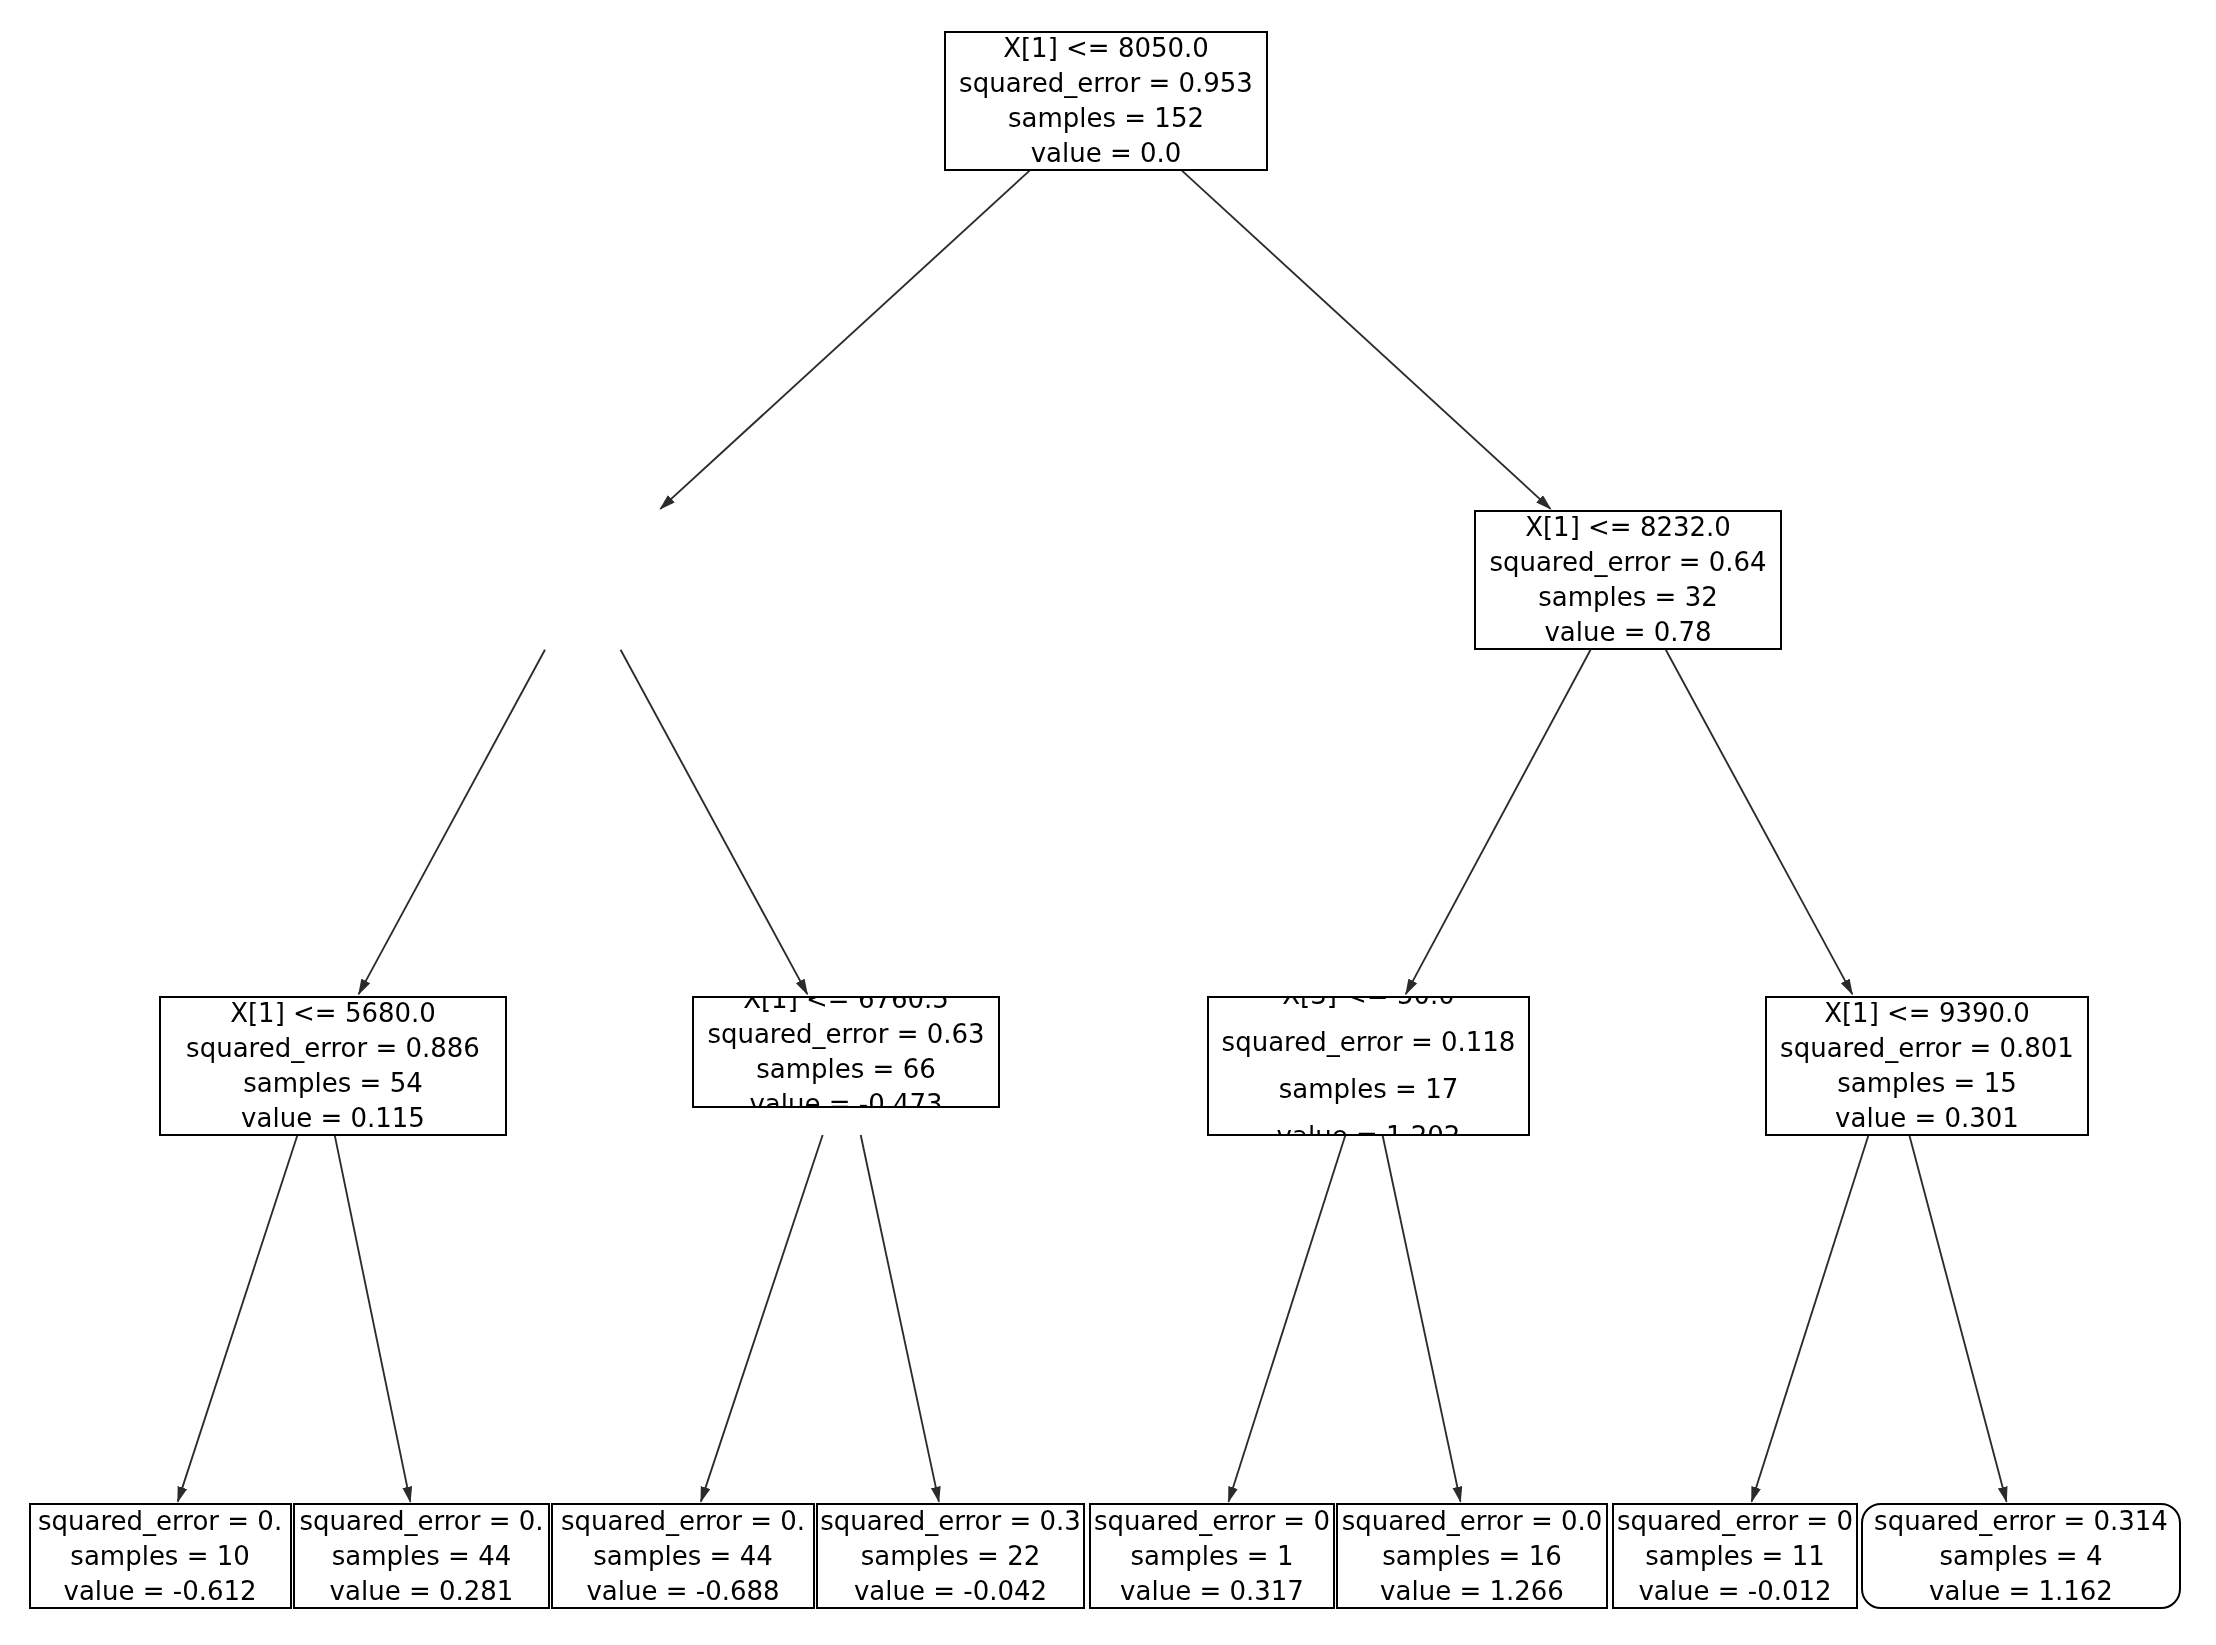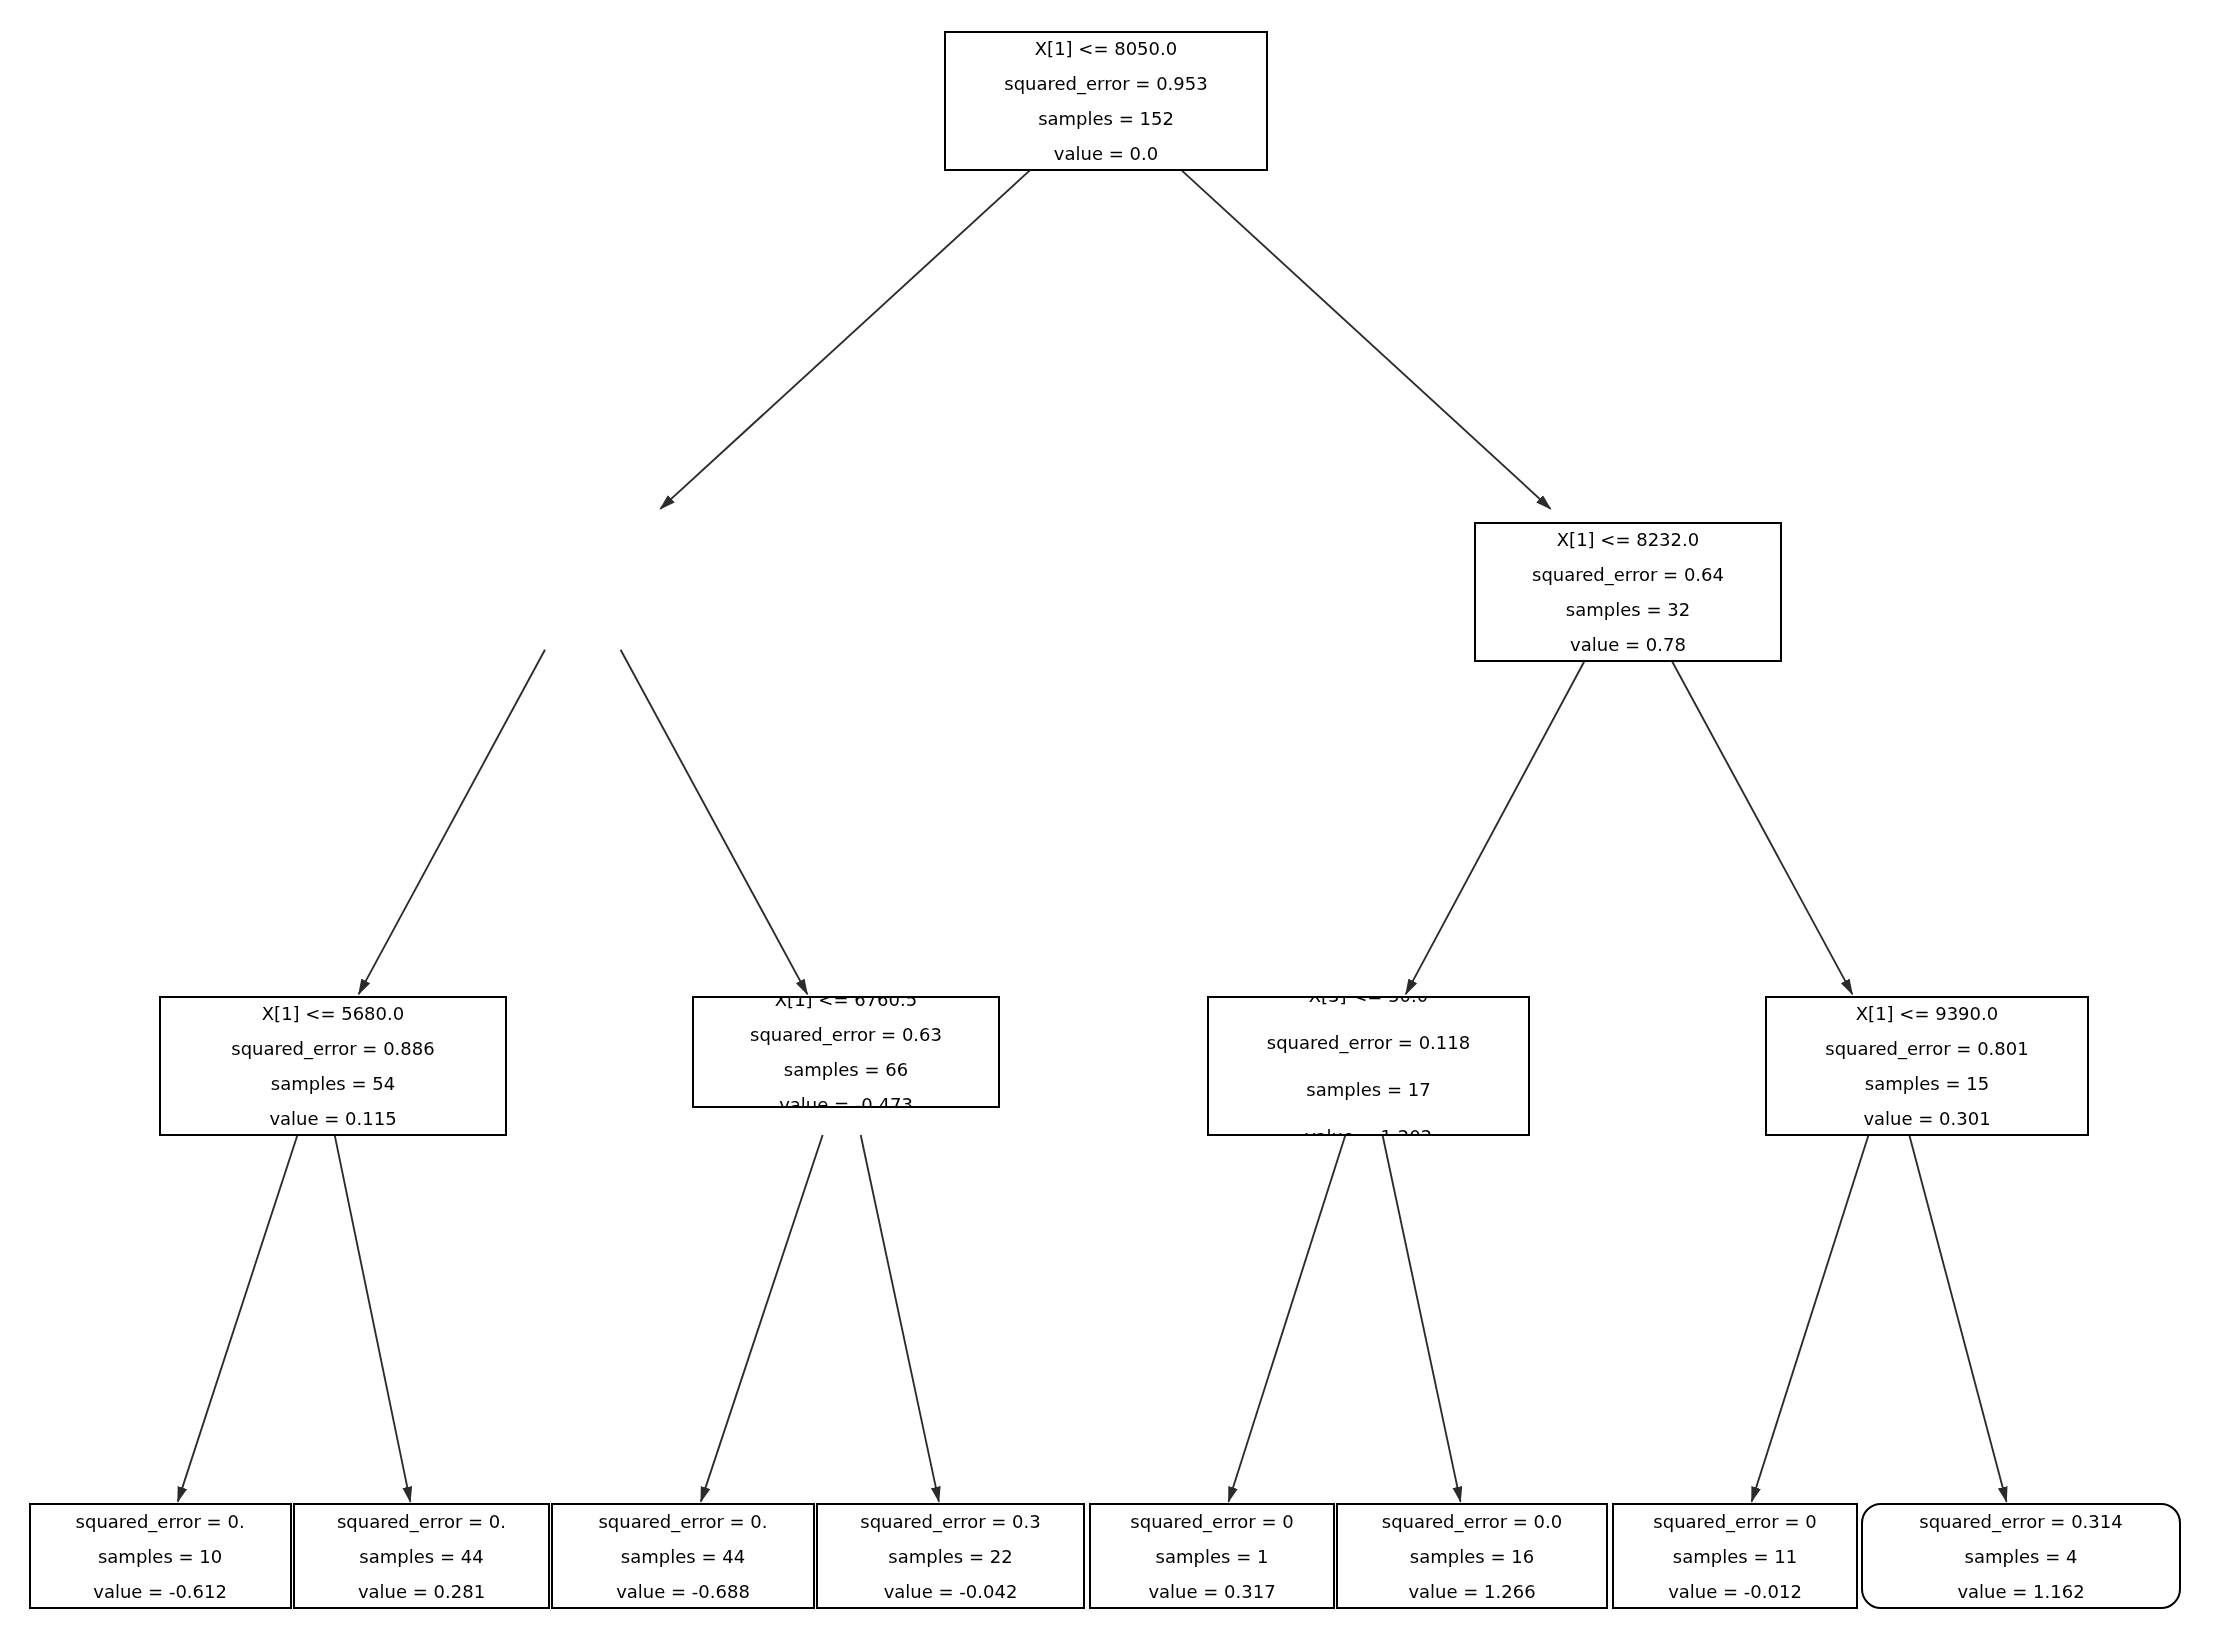--- a/index.html
+++ b/index.html
@@ -22,35 +22,35 @@
     box-sizing: border-box;
     background: #ffffff;
     border: 2.5px solid #000000;
     display: flex;
     flex-direction: column;
     justify-content: center;
     align-items: center;
     text-align: center;
     overflow: hidden;
     color: #000000;
-    font-size: 18px;
+    font-size: 26px;
     line-height: 35px;
     white-space: nowrap;
   }
   .node .line { display: block; }
   
   .n0  { left: 944px; top: 31px;   width: 324px; height: 140px; }
   .n1  { left: 422px;  top: 510px;  width: 321px; height: 140px; }
   .n2  { left: 159px;  top: 996px; width: 348px; height: 140px; }
   .n3  { left: 28.6px;   top: 1503px; width: 263px; height: 106px; }
   .n4  { left: 293px;  top: 1503px; width: 257px; height: 106px; }
   .n5  { left: 692px; top: 996px; width: 308px; height: 112px; justify-content: center; }
   .n6  { left: 551px;  top: 1503px; width: 264px; height: 106px; }
   .n7  { left: 816px; top: 1503px; width: 269px; height: 106px; }
-  .n8  { left: 1474px; top: 510px;  width: 308px; height: 140px; margin-top: 12px; }
+  .n8  { left: 1474px; top: 510px;  width: 308px; height: 140px; }
   .n9  { left: 1207px; top: 996px; width: 323px; height: 140px; gap: 12px; }
   .n10 { left: 1089px; top: 1503px; width: 246px; height: 106px; }
   .n11 { left: 1336px; top: 1503px; width: 272px; height: 106px; }
   .n12 { left: 1729px; top: 996px; width: 324px; height: 140px; margin-left: 36px; }
   .n13 { left: 1612px; top: 1503px; width: 246px; height: 106px; }
   .n14 { left: 1861px; top: 1503px; width: 320px; height: 106px; border-radius: 20px; }
 </style>
 </head>
 <body>
 

